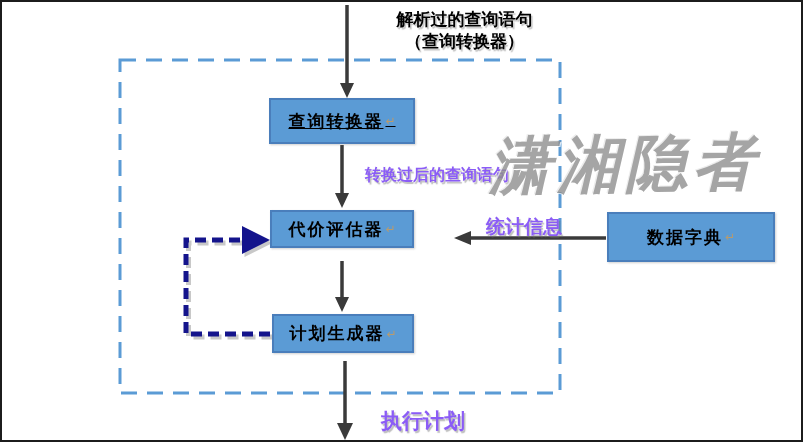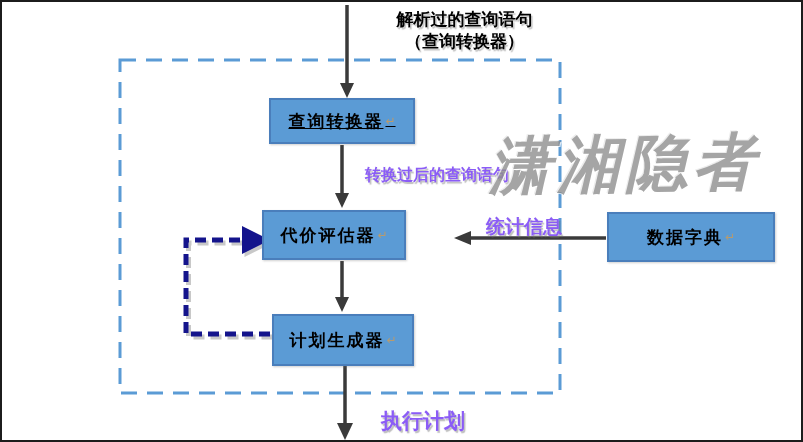--- a/index.html
+++ b/index.html
@@ -91,26 +91,26 @@
   <div class="top-label">
     <div>解析过的查询语句</div>
     <div>（查询转换器）</div>
   </div>
 
   <div class="node" style="left:267px;top:96px;width:146px;height:46px;text-decoration:underline;">
     <span>查询转换器</span>
       <span class="return-mark">↵</span>
   </div>
 
-  <div class="node" style="left:260px;top:208px;width:144px;height:50px;">
+  <div class="node" style="left:268px;top:208px;width:144px;height:38px;">
     <span>代价评估器</span>
       <span class="return-mark">↵</span>
   </div>
 
-  <div class="node" style="left:270px;top:312px;width:142px;height:52px;">
+  <div class="node" style="left:270px;top:312px;width:142px;height:39px;">
     <span>计划生成器</span>
       <span class="return-mark">↵</span>
   </div>
 
   <div class="node" style="left:605px;top:210px;width:168px;height:50px;">
     <span>数据字典</span>
       <span class="return-mark">↵</span>
   </div>
 
   <div class="edge-label" style="left:363px;top:163px;">转换过后的查询语句</div>

